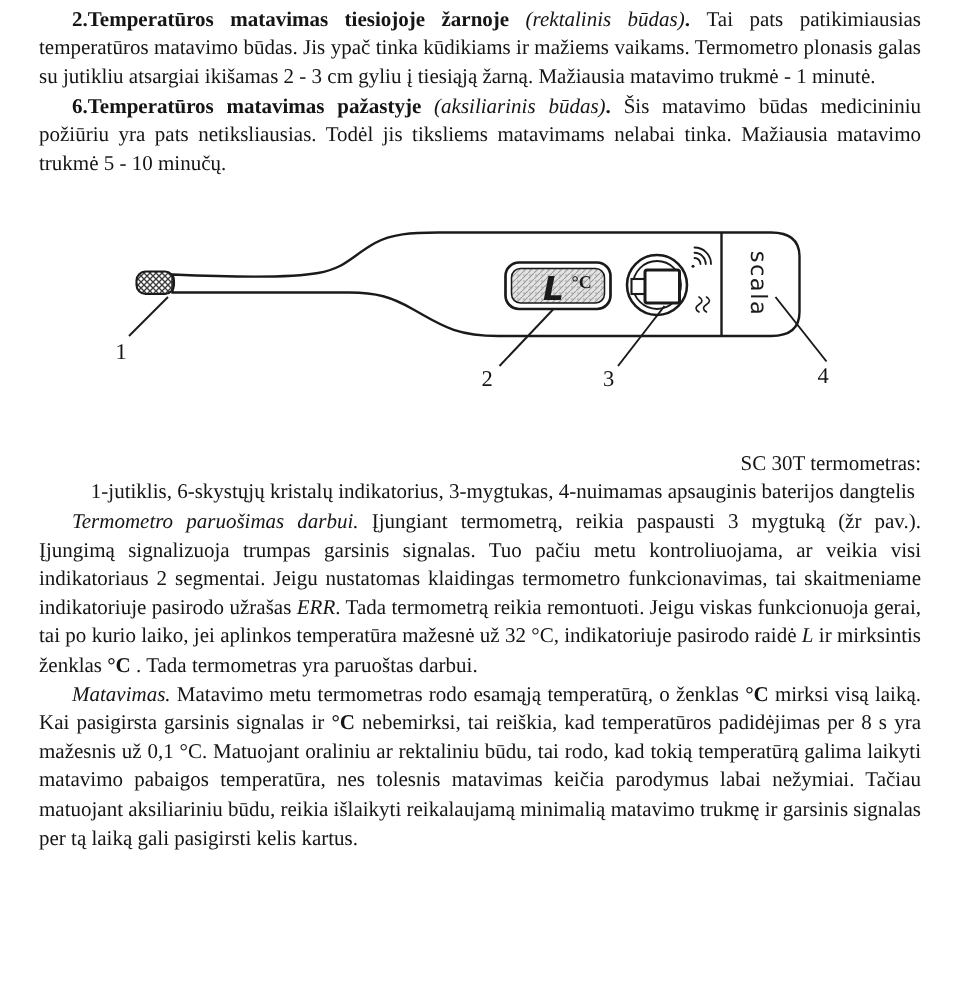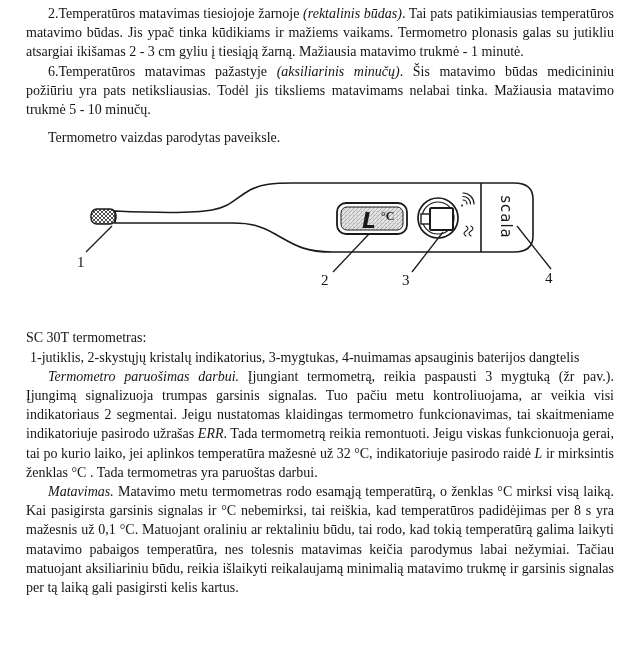--- a/index.html
+++ b/index.html
@@ -11,53 +11,52 @@
     overflow:hidden;
   }
   .page { padding:4px 28px 0 26px; }
   p.para {
     margin:0;
     font-size:14px;
     line-height:19.2px;
     text-align:justify;
     text-indent:22px;
   }
-  .run-b  { font-weight:normal; }
+  .run-b  { font-weight:bold; }
   .run-bi { font-weight:normal; font-style:italic; }
   .figure-intro {
     margin:9px 0 0 0;
     font-size:14px;
     line-height:19.2px;
     text-indent:22px;
     text-align:left;
   }
   .figure {
     margin:23px -28px 0 -26px;
     height:122px;
   }
   .figure svg { display:block; }
   .caption {
     margin-top:36px;
-    text-align:left;
+    text-align:right;
     font-size:14px;
     line-height:19.2px;
   }
   .caption-legend { width:580px; margin:0 auto; }
   .prep { margin-top:19px; }
 </style>
 </head>
 <body>
 
 <div class="page">
 
   <p class="para"><span class="run-b">2.Temperatūros matavimas tiesiojoje žarnoje </span><span class="run-bi">(rektalinis būdas)</span><span class="run-b">. </span><span>Tai pats patikimiausias temperatūros matavimo būdas. Jis ypač tinka kūdikiams ir mažiems vaikams. Termometro plonasis galas su jutikliu atsargiai ikišamas 2 - 3 cm gyliu į tiesiąją žarną. Mažiausia matavimo trukmė - 1 minutė.</span></p>
 
-  <p class="para"><span class="run-b">6.Temperatūros matavimas pažastyje </span><span class="run-bi">(aksiliarinis minučų)</span><span class="run-b">. </span><span>Šis matavimo būdas medicininiu požiūriu yra pats netiksliausias. Todėl jis tiksliems matavimams nelabai tinka. Mažiausia matavimo trukmė 5 - 10 minučų.</span></p>
+  <p class="para"><span class="run-b">6.Temperatūros matavimas pažastyje </span><span class="run-bi">(aksiliarinis būdas)</span><span class="run-b">. </span><span>Šis matavimo būdas medicininiu požiūriu yra pats netiksliausias. Todėl jis tiksliems matavimams nelabai tinka. Mažiausia matavimo trukmė 5 - 10 minučų.</span></p>
 
-  <p class="figure-intro">Termometro vaizdas parodytas paveiksle.</p>
 
   <div class="figure">
     <svg viewBox="0 0 642 122" width="642" height="122" xmlns="http://www.w3.org/2000/svg">
       <defs>
         <pattern id="crosshatch" width="4" height="4" patternUnits="userSpaceOnUse">
           <path d="M0,0 l4,4 M4,0 l-4,4" stroke="#3a3a3a" stroke-width="0.9"></path>
         </pattern>
         <pattern id="stipple" width="4" height="4" patternUnits="userSpaceOnUse">
           <rect width="4" height="4" fill="#e3e3e3"></rect>
           <path d="M0,4 l4,-4" stroke="#9a9a9a" stroke-width="0.7"></path>
@@ -108,20 +107,20 @@
         <text x="77" y="97">1</text>
         <text x="321" y="115">2</text>
         <text x="402" y="115">3</text>
         <text x="545" y="113">4</text>
       </g>
     </svg>
   </div>
 
   <div class="caption">
     <div>SC 30T termometras:</div>
-    <div class="caption-legend">1-jutiklis, 2-skystųjų kristalų indikatorius, 3-mygtukas, 4-nuimamas apsauginis baterijos dangtelis</div>
+    <div class="caption-legend">1-jutiklis, 6-skystųjų kristalų indikatorius, 3-mygtukas, 4-nuimamas apsauginis baterijos dangtelis</div>
   </div>
 
   <p class="para prep"><span class="run-bi">Termometro paruošimas darbui. </span><span>Įjungiant termometrą, reikia paspausti 3 mygtuką (žr pav.). Įjungimą signalizuoja trumpas garsinis signalas. Tuo pačiu metu kontroliuojama, ar veikia visi indikatoriaus 2 segmentai. Jeigu nustatomas klaidingas termometro funkcionavimas, tai skaitmeniame indikatoriuje pasirodo užrašas </span><span class="run-bi">ERR</span><span>. Tada termometrą reikia remontuoti. Jeigu viskas funkcionuoja gerai, tai po kurio laiko, jei aplinkos temperatūra mažesnė už 32 °C, indikatoriuje pasirodo raidė </span><span class="run-bi">L</span><span> ir mirksintis ženklas </span><span class="run-b">°C</span><span> . Tada termometras yra paruoštas darbui.</span></p>
 
   <p class="para"><span class="run-bi">Matavimas. </span><span>Matavimo metu termometras rodo esamąją temperatūrą, o ženklas </span><span class="run-b">°C</span><span> mirksi visą laiką. Kai pasigirsta garsinis signalas ir </span><span class="run-b">°C</span><span> nebemirksi, tai reiškia, kad temperatūros padidėjimas per 8 s yra mažesnis už 0,1 °C. Matuojant oraliniu ar rektaliniu būdu, tai rodo, kad tokią temperatūrą galima laikyti matavimo pabaigos temperatūra, nes tolesnis matavimas keičia parodymus labai nežymiai. Tačiau matuojant aksiliariniu būdu, reikia išlaikyti reikalaujamą minimalią matavimo trukmę ir garsinis signalas per tą laiką gali pasigirsti kelis kartus.</span></p>
 
 </div>
 
 </body></html>

